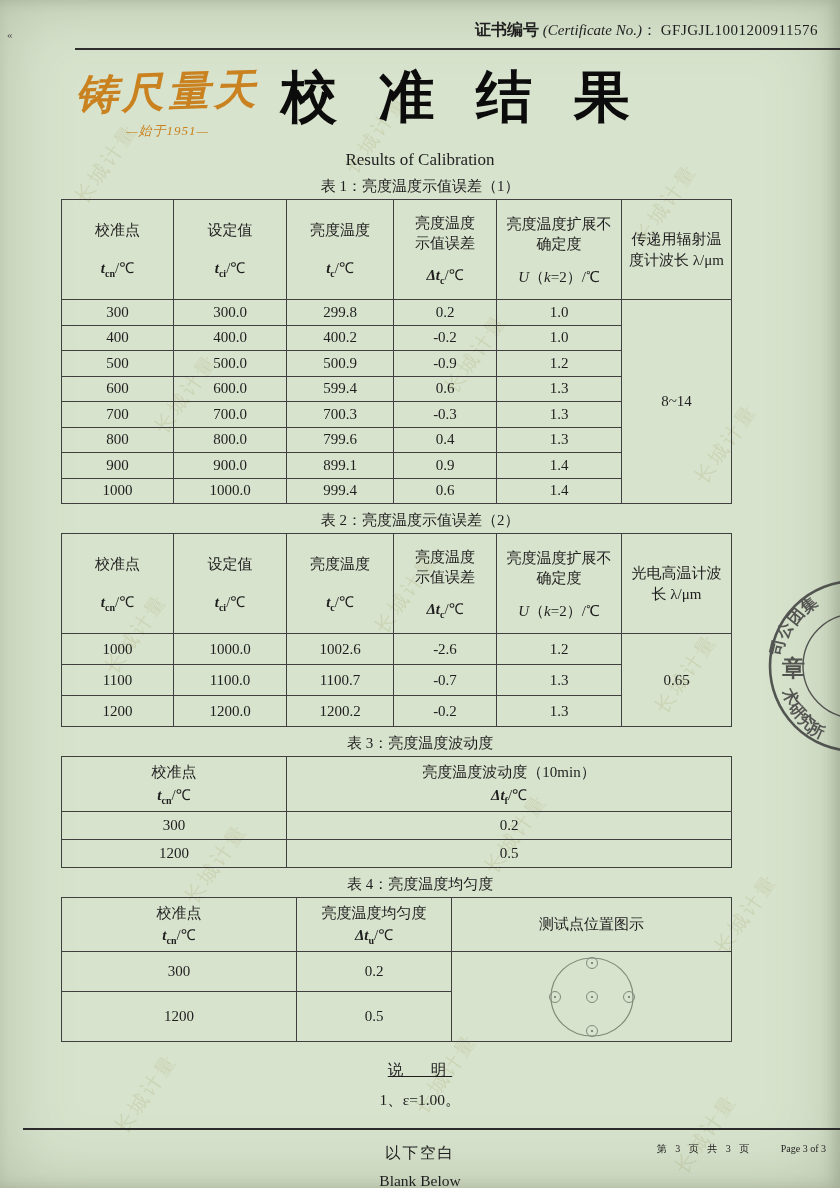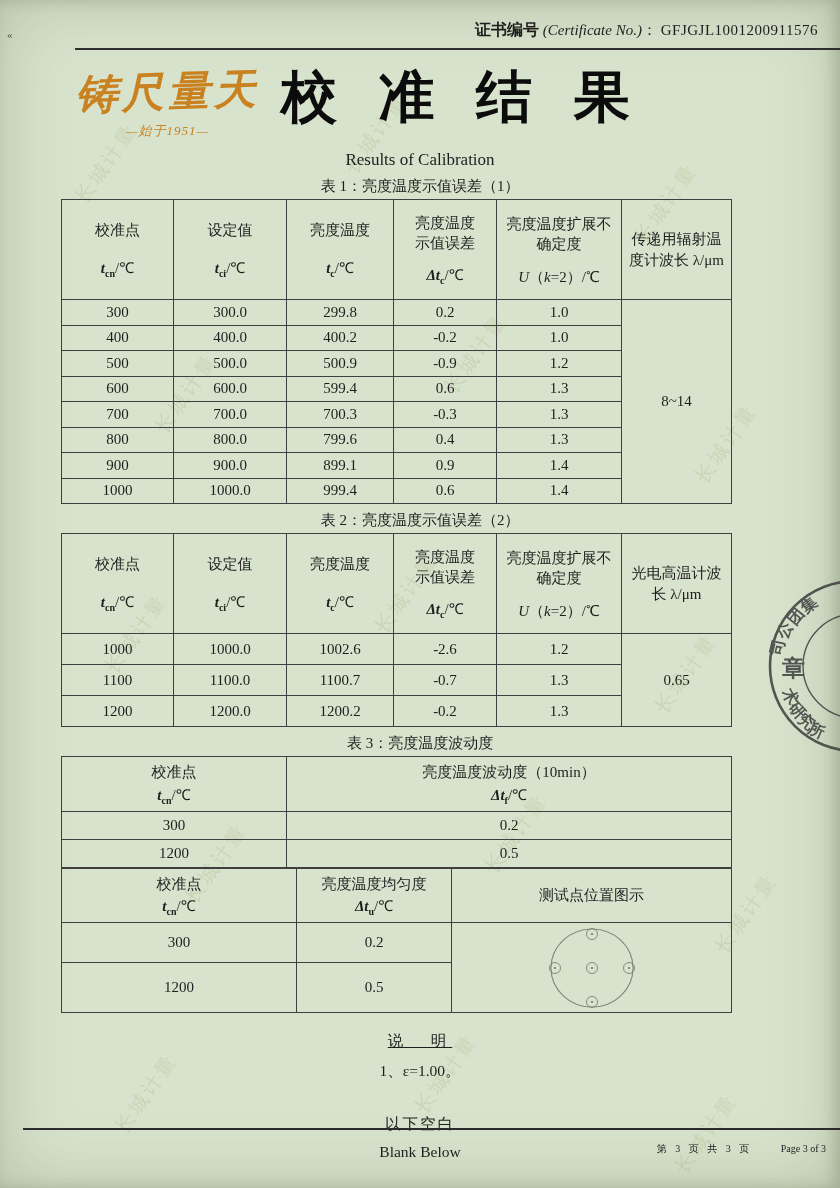--- a/index.html
+++ b/index.html
@@ -333,20 +333,21 @@
           <td>300</td>
           <td>0.2</td>
         </tr>
     <tr>
           <td>1200</td>
           <td>0.5</td>
         </tr>
   </tbody>
     </table>
 
+  <div class="caption">表 4：亮度温度均匀度</div>
   <table class="t4">
     <colgroup>
         <col style="width:235px">
         <col style="width:155px">
         <col style="width:280px">
       </colgroup>
     <tbody>
         <tr>
       <th>
             <div class="th-inner">

